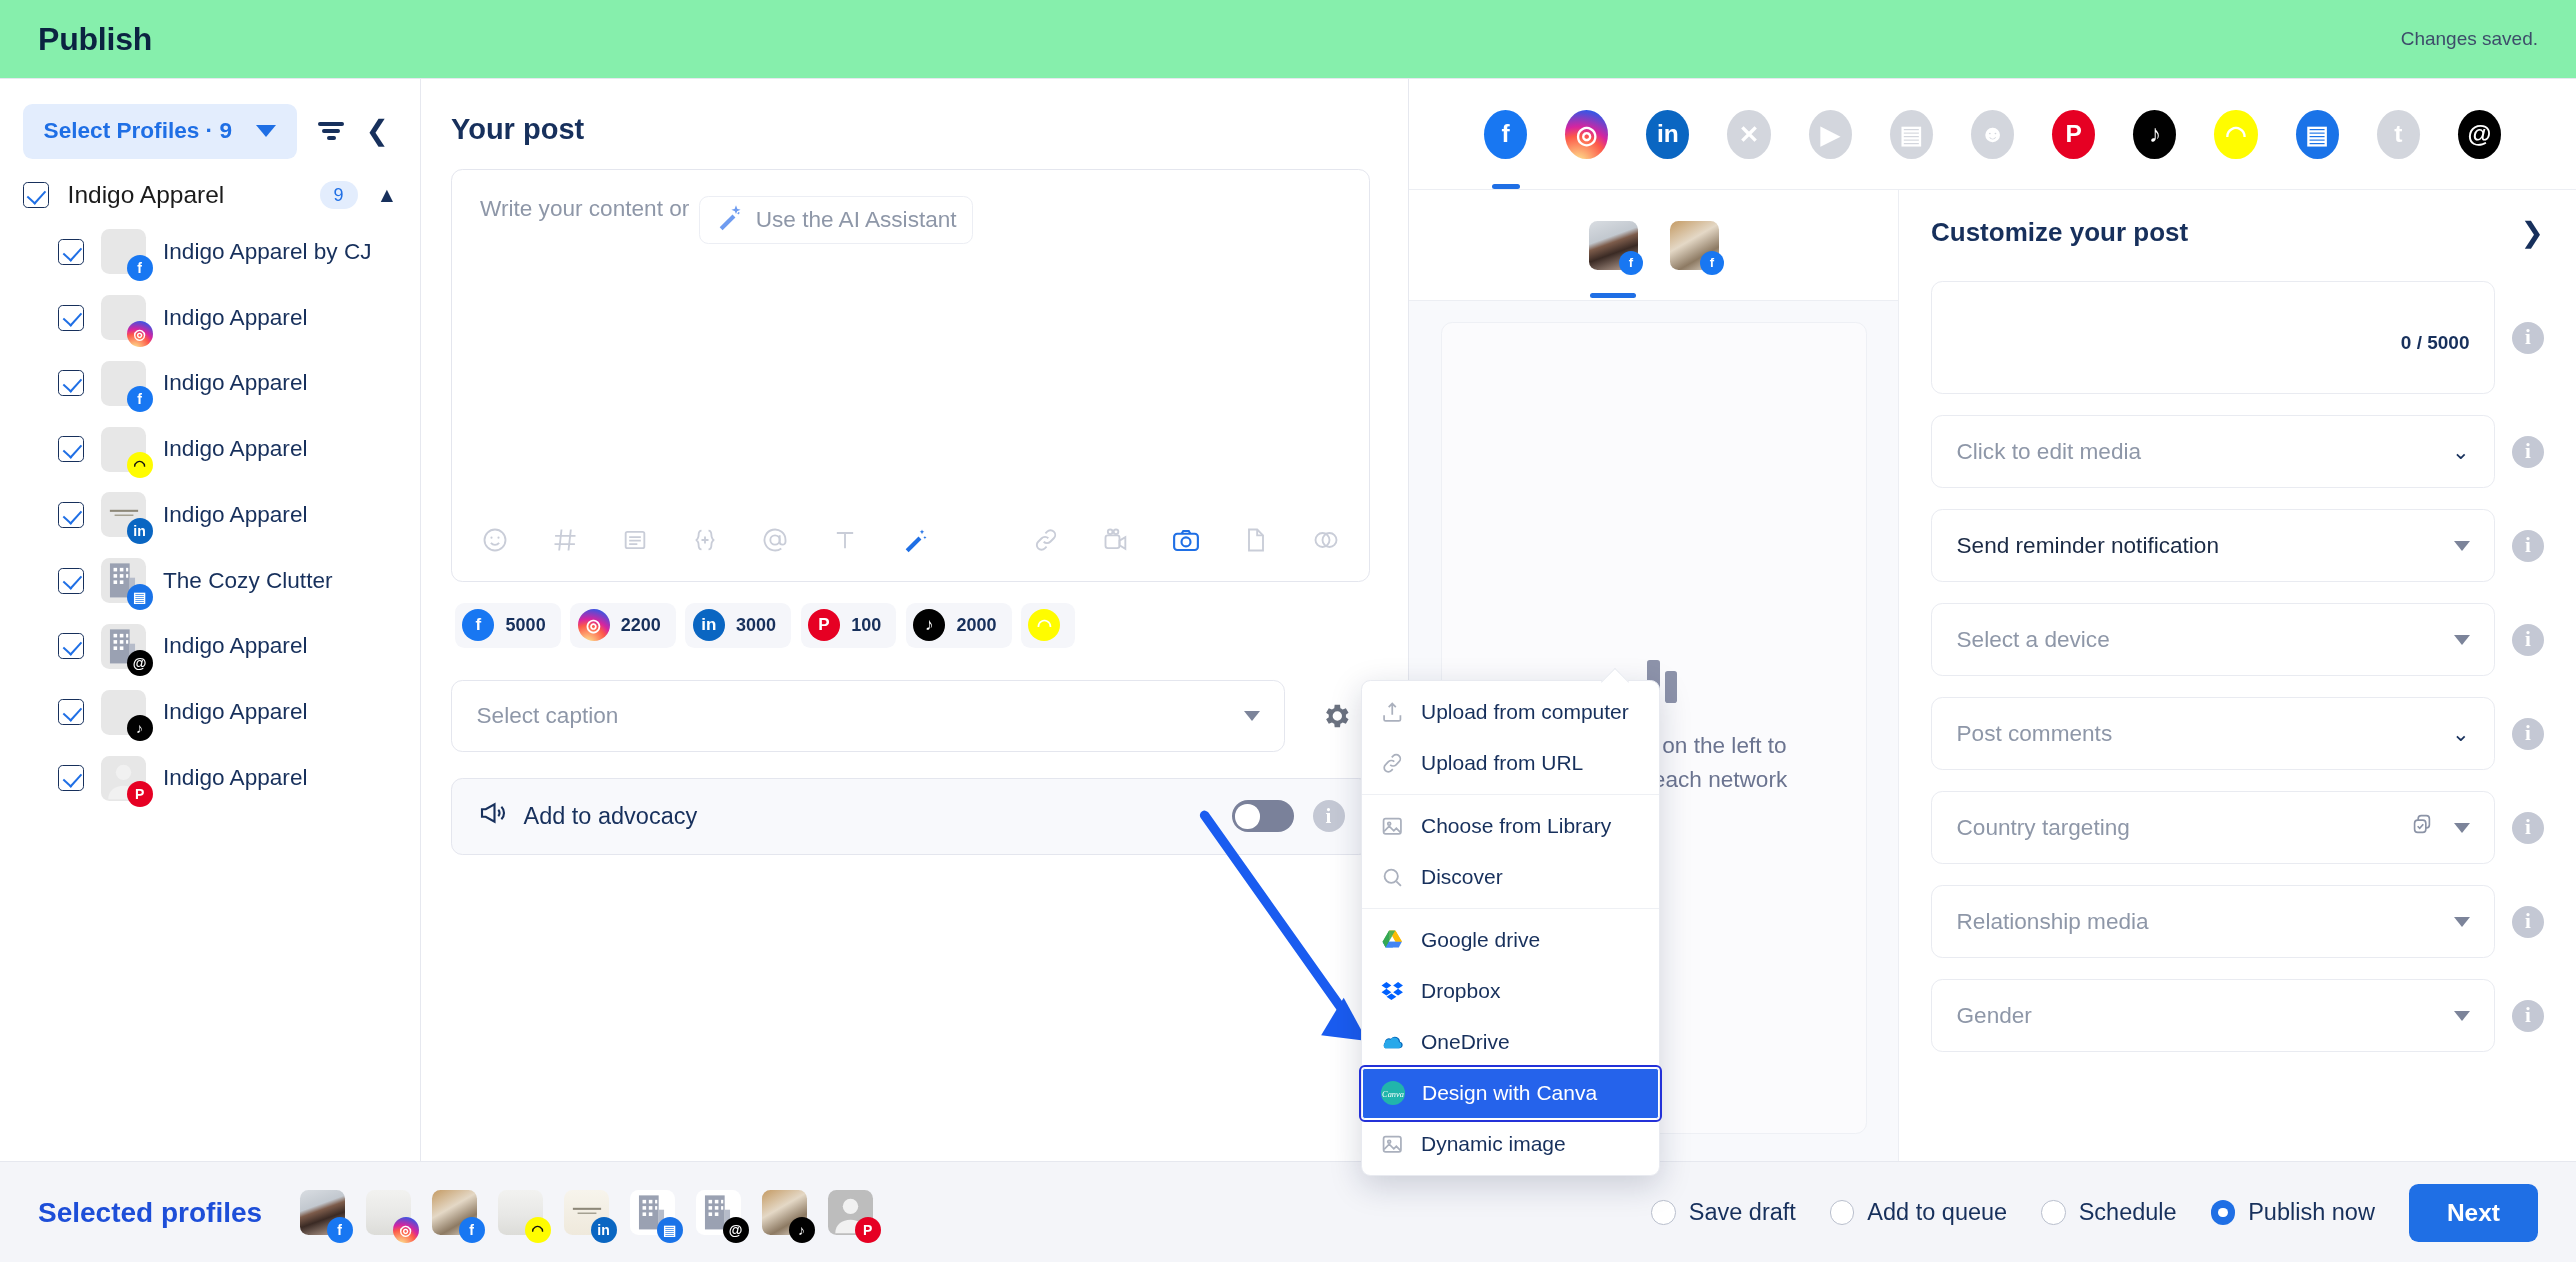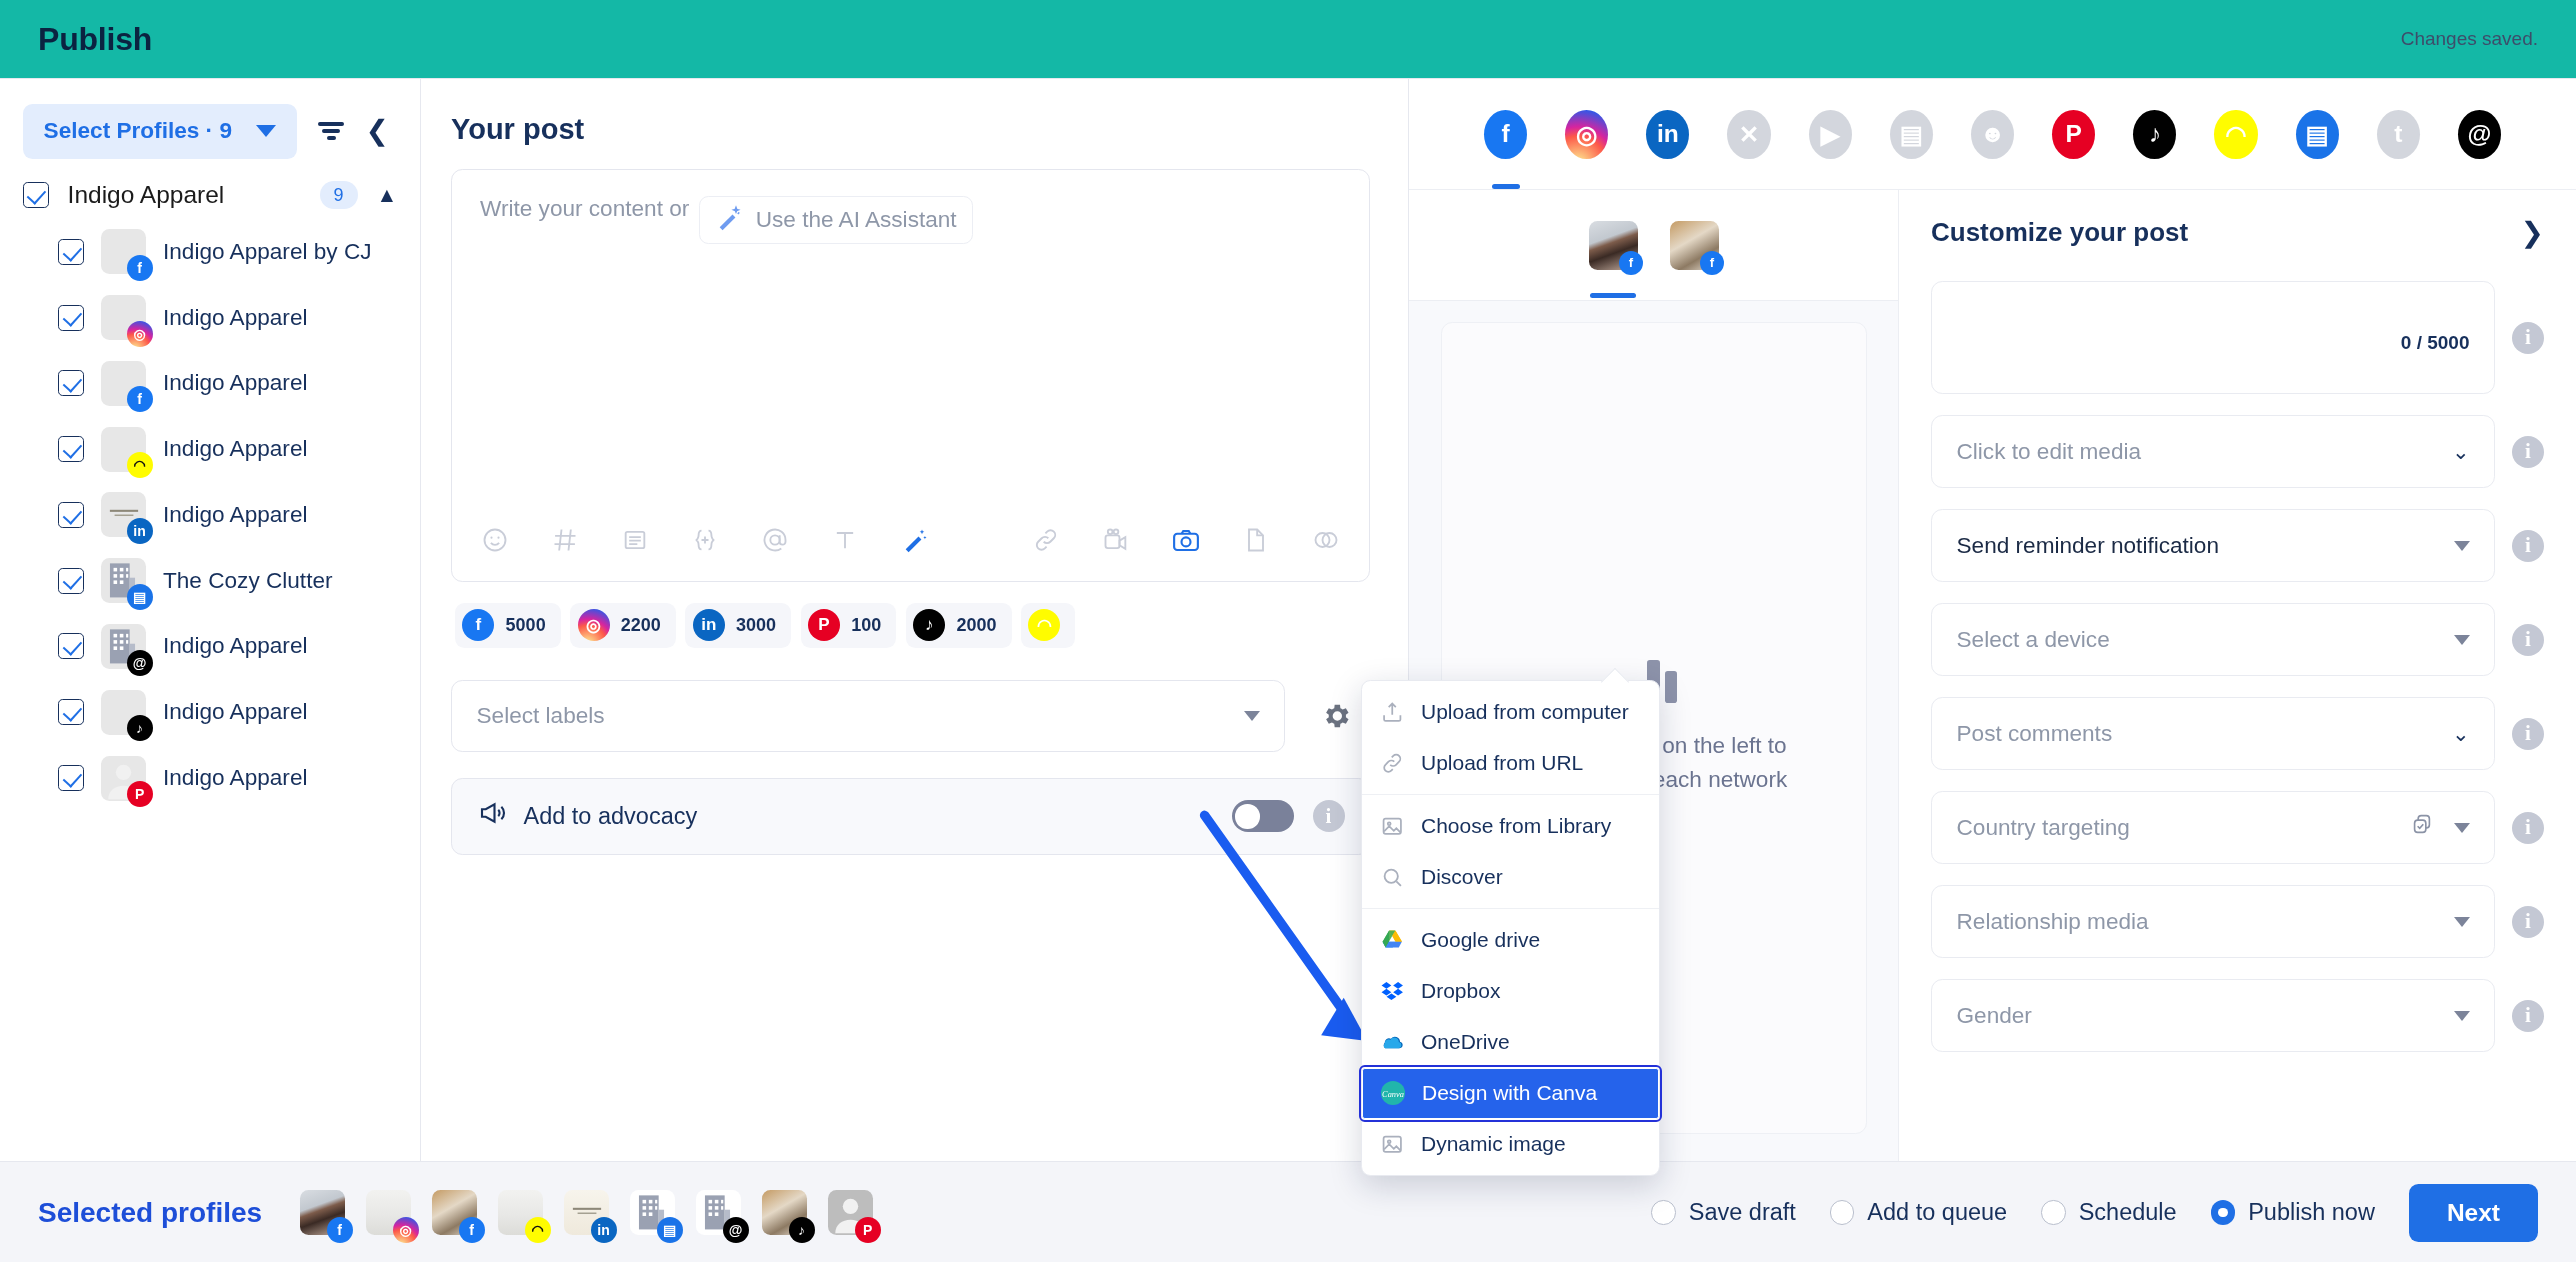--- a/index.html
+++ b/index.html
@@ -7,21 +7,21 @@
   body {
     font-family:"Liberation Sans", sans-serif;
     background:#ffffff;
     color:#152c5b;
     -webkit-font-smoothing:antialiased;
   }
   .app { position:relative; width:2576px; height:1263px; display:flex; flex-direction:column; }
 
   
   .topbar {
-    height:79px; flex:0 0 79px; background:#14b8a6;
+    height:79px; flex:0 0 79px; background:#86efac;
     display:flex; align-items:center; justify-content:space-between;
     padding:0 38px; border-bottom:0.9px solid #e6e8ef;
   }
   .topbar-title { font-size:32px; font-weight:600; color:#0b2341; letter-spacing:-0.2px; }
   .topbar-status { font-size:19px; color:#3d4d6a; }
 
   
   .body { flex:1 1 auto; display:flex; min-height:0; }
 
   
@@ -436,21 +436,21 @@
               <span class="ic bg-tk">♪</span>
               <span class="n">2000</span>
             </div>
             <div class="limit">
               <span class="ic bg-sc">◠</span>
             </div>
           </div>
 
         <div class="labels-row">
           <div class="labels-select">
-            <span>Select labels</span>
+            <span>Select caption</span>
             <span class="tri-g"></span>
           </div>
           <span class="gear">
             <svg width="32" height="32" viewBox="0 0 24 24" fill="#6b7governing">
                 <path fill="#6b7280" d="M19.4 13a7.6 7.6 0 0 0 0-2l2-1.5-2-3.4-2.4 1a7.6 7.6 0 0 0-1.7-1L15 3.5H11l-.3 2.6a7.6 7.6 0 0 0-1.7 1l-2.4-1-2 3.4L6.6 11a7.6 7.6 0 0 0 0 2l-2 1.5 2 3.4 2.4-1c.5.4 1.1.8 1.7 1l.3 2.6h4l.3-2.6c.6-.2 1.2-.6 1.7-1l2.4 1 2-3.4zM13 15.5A3.5 3.5 0 1 1 16.5 12 3.5 3.5 0 0 1 13 15.5z"></path>
               </svg>
           </span>
         </div>
 
         <div class="advocacy">

